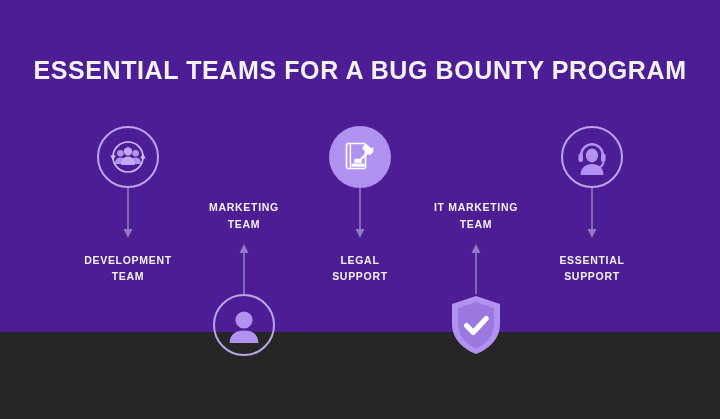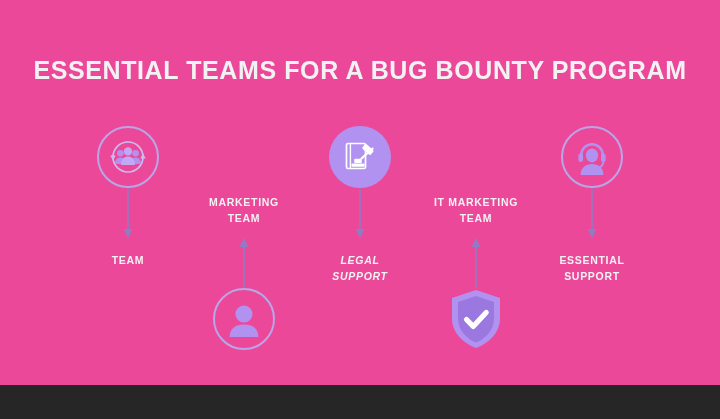--- a/index.html
+++ b/index.html
@@ -12,22 +12,22 @@
 
   body {
     background: #262626;
     font-family: "Liberation Sans", sans-serif;
     position: relative;
   }
 
   .slide {
     position: relative;
     width: 720px;
-    height: 385px;
-    background: #ec4899;
+    height: 332px;
+    background: #4c1d95;
   }
 
   
   .title {
     position: absolute;
     top: 56px;
     left: 0;
     width: 720px;
     text-align: center;
     color: #f2f2f2;
@@ -51,27 +51,27 @@
 
   .col {
     width: 110px;
     height: 230px;
     position: relative;
     display: flex;
     flex-direction: column;
     align-items: center;
   }
 
-  .col.up   { justify-content: center; }
+  .col.up   { justify-content: flex-end; }
   .col.down { justify-content: flex-start; }
 
   
   .col-dev  { margin-left: 34px; }
   .col-mkt  { margin-left: 6px; }
-  .col-leg  { margin-left: 6px; font-style: italic; }
+  .col-leg  { margin-left: 6px; }
   .col-sec  { margin-left: 6px; }
   .col-cus  { margin-left: 6px; margin-right: 34px; }
 
   
   .badge {
     width: 62px;
     height: 62px;
     border-radius: 50%;
     display: flex;
     align-items: center;
@@ -142,20 +142,21 @@
         </svg>
       </div>
       <div class="connector">
         <svg width="14" height="52" viewBox="0 0 14 52">
           <line x1="7" y1="0" x2="7" y2="42" stroke="#8f7cc4" stroke-width="1.6"></line>
           <polygon points="7,50 2.6,41 11.4,41" fill="#8f7cc4"></polygon>
         </svg>
       </div>
       <div class="sp-12"></div>
       <div class="label">
+        <div>DEVELOPMENT</div>
         <div>TEAM</div>
       </div>
     </div>
 
     <div class="col up col-mkt">
       <div class="sp-60"></div>
       <div class="label">
         <div>MARKETING</div>
         <div>TEAM</div>
       </div>

